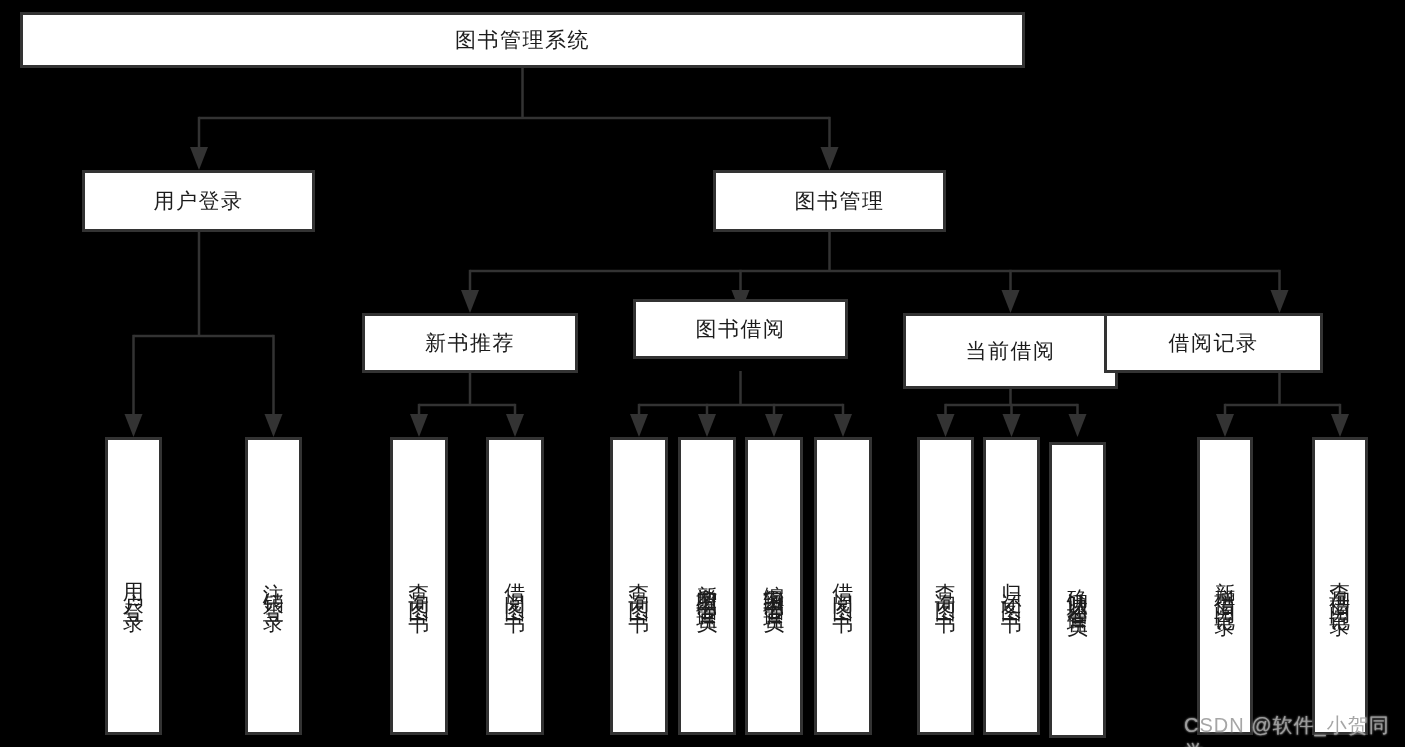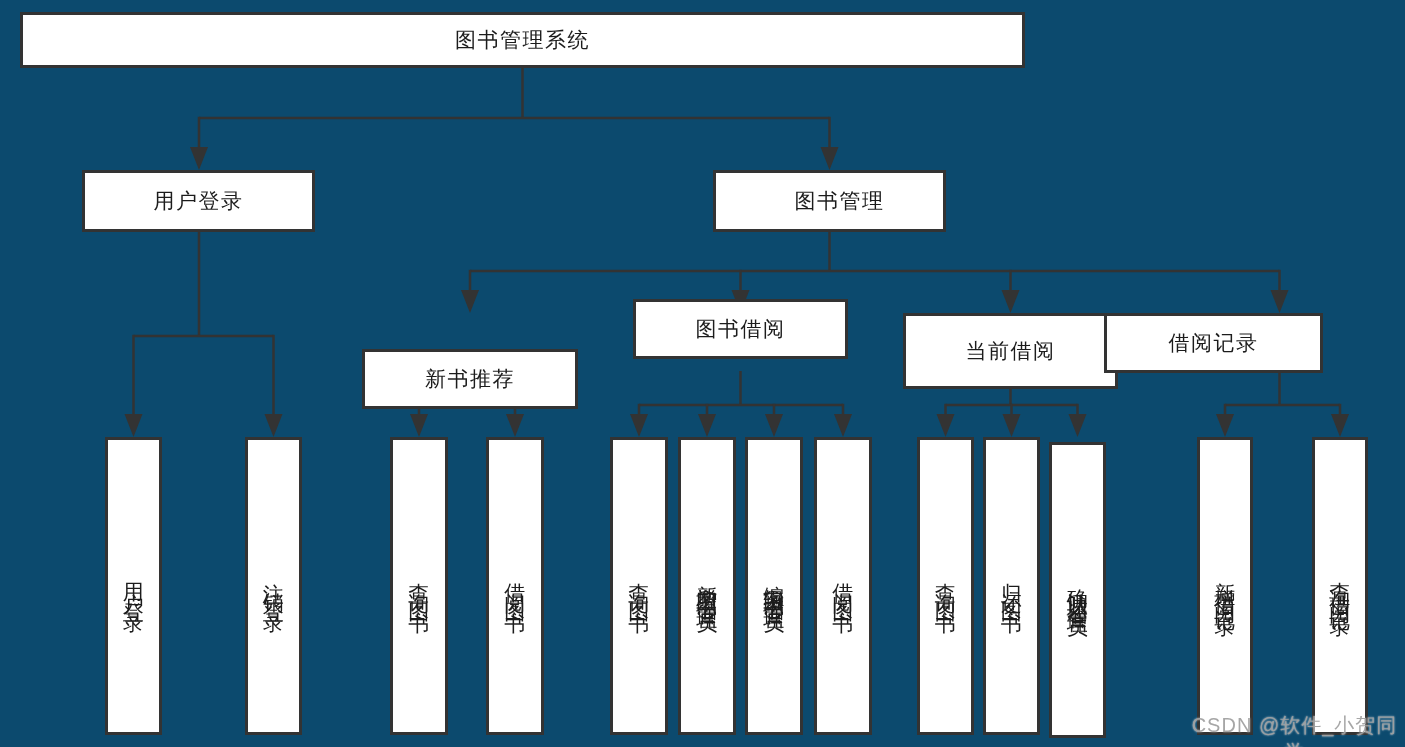--- a/index.html
+++ b/index.html
@@ -1,18 +1,18 @@
 <!DOCTYPE html>
 <html><head>
 <meta charset="utf-8">
 <style>
   html,body{margin:0;padding:0;background:#ffffff;}
   .stage{
-    position:relative;width:1405px;height:747px;background:#0c4a6e;
-    font-family:"Liberation Sans","DejaVu Sans",sans-serif;color:#1c1c1c;overflow:hidden;text-align:center;
+    position:relative;width:1405px;height:747px;background:#000000;
+    font-family:"Liberation Sans","DejaVu Sans",sans-serif;color:#1c1c1c;overflow:hidden;
   }
   svg.wires{position:absolute;left:0;top:0;width:1405px;height:747px;z-index:1;}
   .node{
     position:absolute;box-sizing:border-box;border:3px solid #333333;background:#ffffff;
     display:flex;align-items:center;justify-content:center;
     font-size:21px;letter-spacing:1.5px;z-index:2;white-space:nowrap;
   }
   .vnode{
     writing-mode:vertical-rl;text-orientation:mixed;
     letter-spacing:10px;font-size:21px;line-height:1.4;white-space:normal;
@@ -111,21 +111,21 @@
     <span>图书管理系统</span>
   </div>
 
   <div class="node" style="left:82px;top:170px;width:233px;height:62px;">
     <span>用户登录</span>
   </div>
   <div class="node" style="left:713px;top:170px;width:233px;height:62px;padding-left:20px;">
     <span>图书管理</span>
   </div>
 
-  <div class="node" style="left:362px;top:313px;width:216px;height:60px;margin-top:36px;">
+  <div class="node" style="left:362px;top:313px;width:216px;height:60px;">
     <span>新书推荐</span>
   </div>
   <div class="node" style="left:633px;top:299px;width:215px;height:60px;">
     <span>图书借阅</span>
   </div>
   <div class="node" style="left:903px;top:313px;width:215px;height:76px;">
     <span>当前借阅</span>
   </div>
   <div class="node" style="left:1104px;top:313px;width:219px;height:60px;">
     <span>借阅记录</span>

